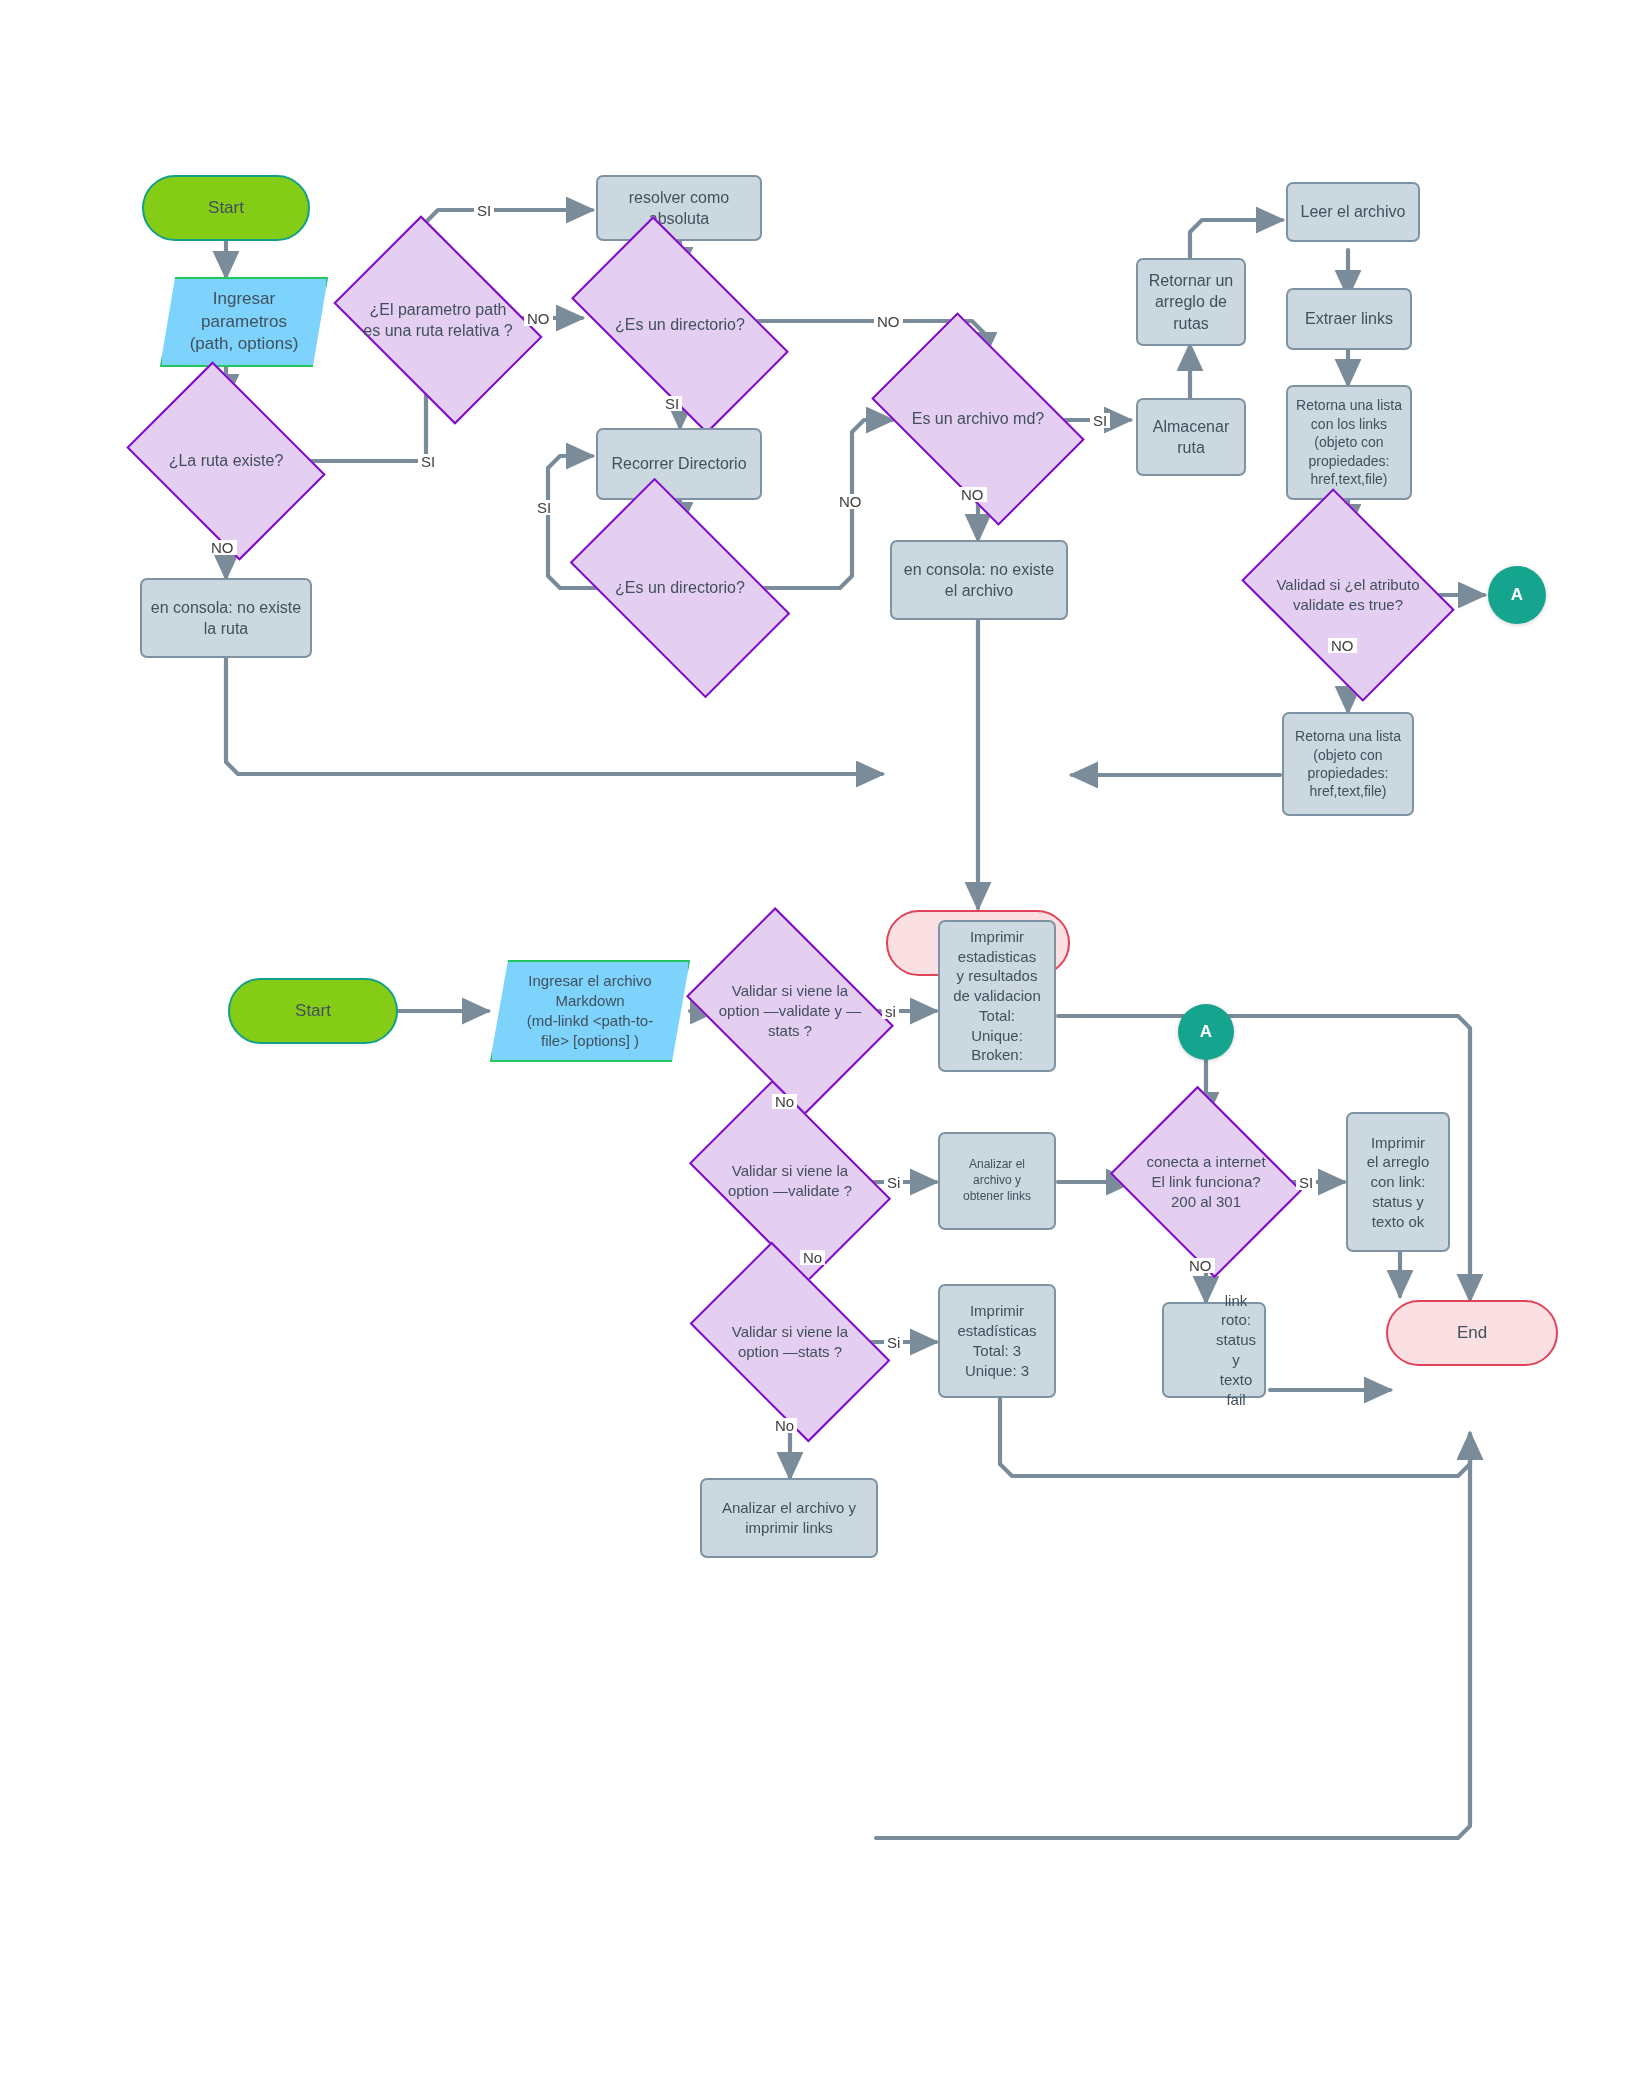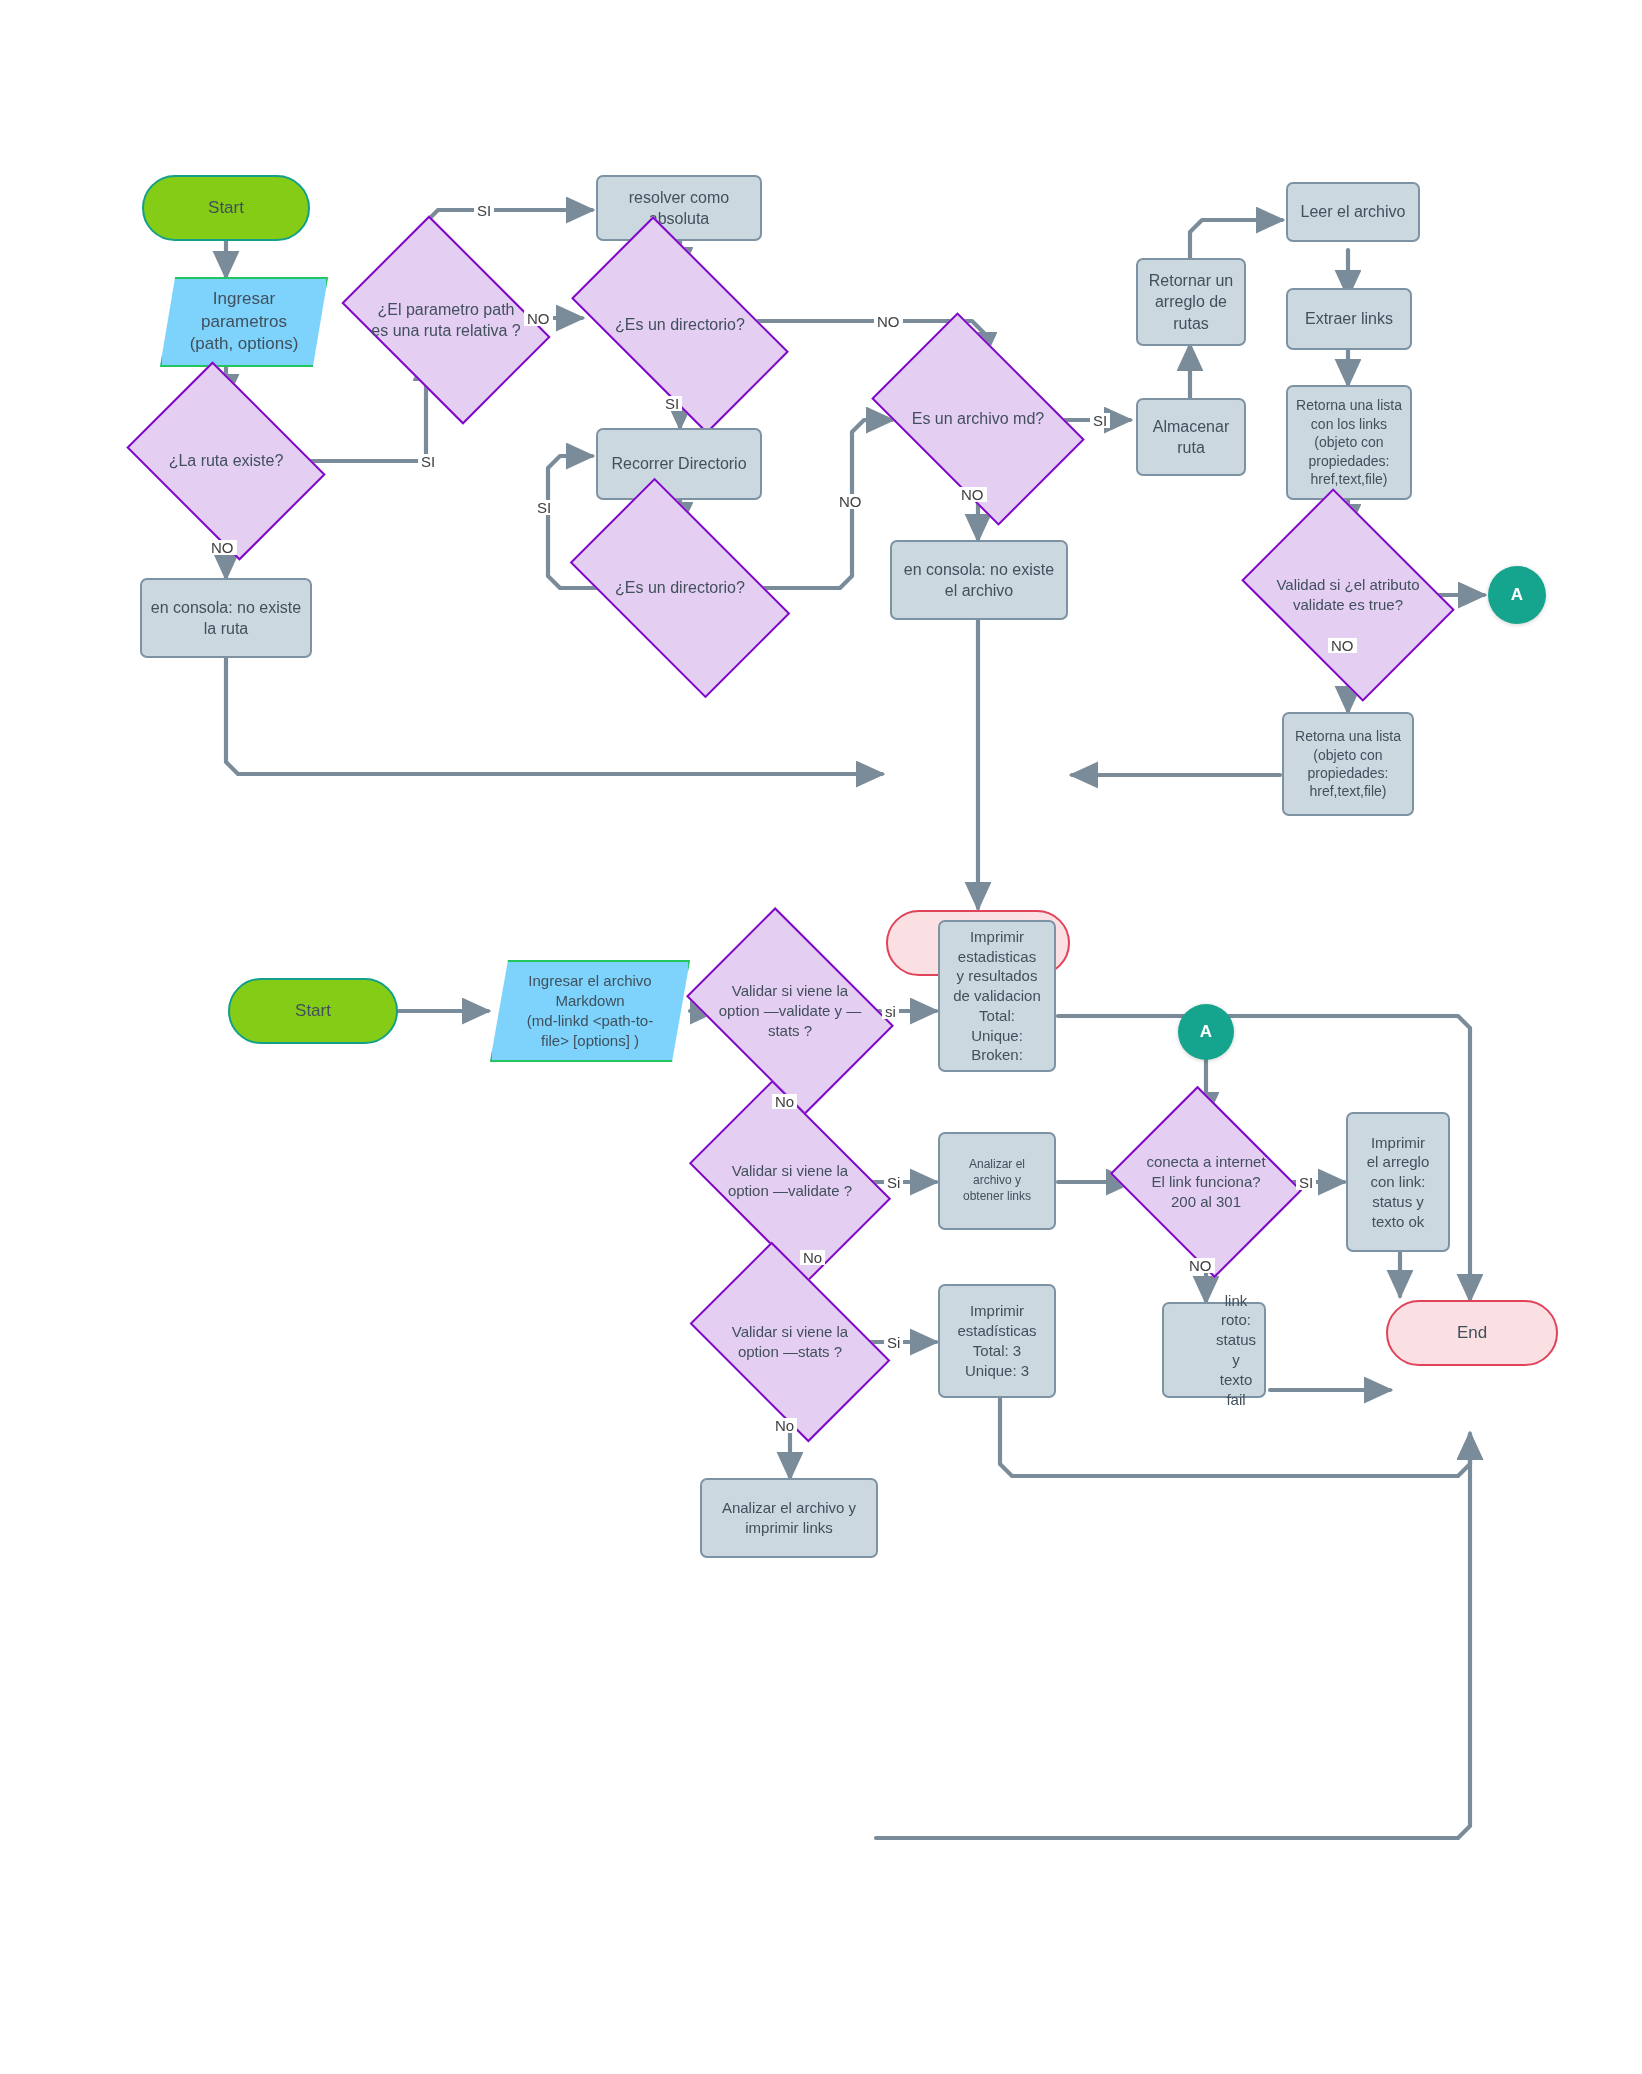--- a/index.html
+++ b/index.html
@@ -147,21 +147,21 @@
   <div class="node n-dec" style="left:146px;top:400px;width:160px;height:122px;">
     <div class="dia"></div>
     <span class="txt">¿La ruta existe?</span>
   </div>
 
   <div class="node n-proc" style="left:140px;top:578px;width:172px;height:80px;">
     <span class="txt">en consola: no existe
 la ruta</span>
   </div>
 
-  <div class="node n-dec" style="left:360px;top:258px;width:172px;height:124px;">
+  <div class="node n-dec" style="left:352px;top:258px;width:172px;height:124px;">
     <div class="dia"></div>
     <span class="txt">¿El parametro path
 es una ruta relativa ?</span>
   </div>
 
   <div class="node n-proc" style="left:596px;top:175px;width:166px;height:66px;">
     <span class="txt">resolver como
 absoluta</span>
   </div>
 

